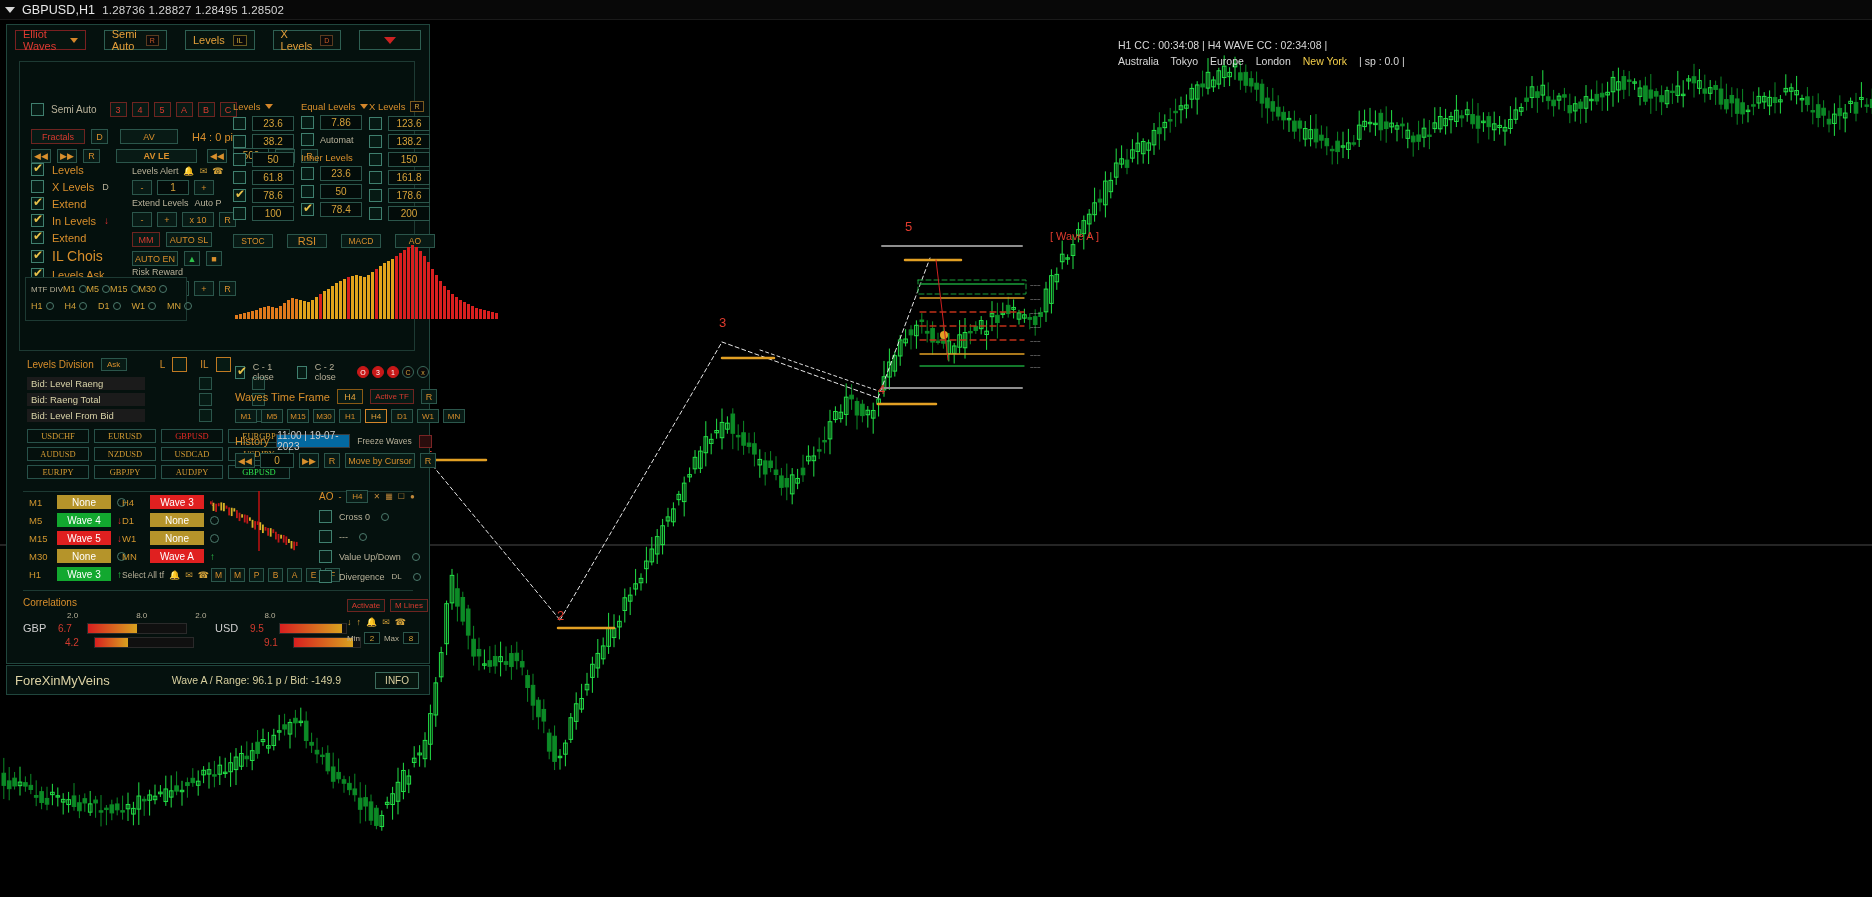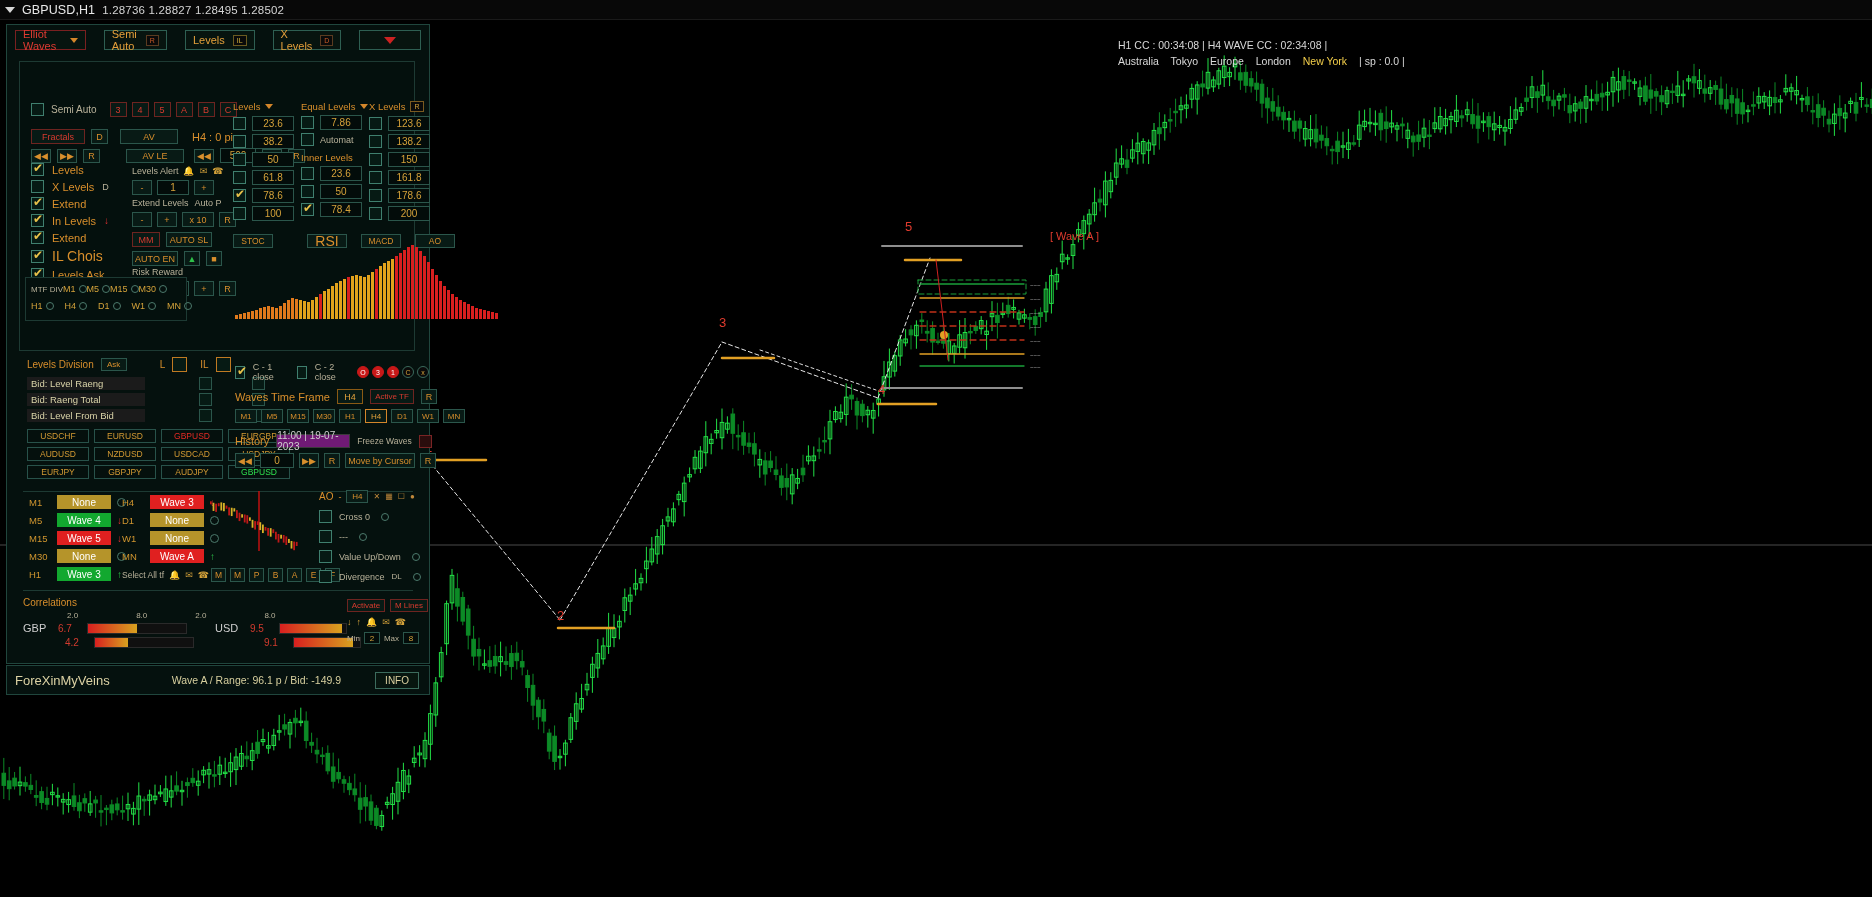--- a/index.html
+++ b/index.html
@@ -92,21 +92,21 @@
   
   .mtfcell { display:flex; align-items:center; gap:3px; color:#d4a23a; font-size:9px; }
   .circ { width:8px;height:8px;border:1px solid #4c7a6c; border-radius:50%; display:inline-block; }
 
   
   .divrow { display:flex; align-items:center; gap:20px; margin-top:3px; }
   .divname { width:118px; background:#1b1b1b; color:#d9d3a8; font-size:9.5px; padding:1px 4px; }
 
   
   .pairs { position:absolute; display:grid; grid-template-columns:repeat(4, 62px); gap:4px 5px; }
-  .pair { border:1px solid #28524a; background:#05100d; color:#d39a33; font-size:8.5px; text-align:center; height:14px; line-height:13px; }
+  .pair { border:1px solid #28524a; background:#05100d; color:#d39a33; font-size:8.5px; text-align:center; height:14px; line-height:13px;font-family:Liberation Serif, serif; }
   .pair.red { color:#e32a24; }
   .pair.grn { color:#2ee04f; }
 
   
   .wv { position:absolute; }
   .wvrow { display:flex; align-items:center; gap:6px; margin-bottom:4px; }
   .wvtf { color:#d1962f; font-size:9.5px; width:22px; }
   .wvbadge { width:54px; height:14px; font-size:10px; display:flex; align-items:center; justify-content:center; color:#fff; }
   .wvbadge.none { background:#b5942a; color:#ffffff; }
   .wvbadge.red { background:#e02020; }
@@ -934,21 +934,21 @@
       <div style="display:flex;align-items:center;gap:6px;">
         <span class="sbtn red" style="width:54px;height:15px;">Fractals</span>
         <span class="sbtn" style="width:17px;height:15px;">D</span>
         <span class="sbtn" style="width:58px;height:15px;margin-left:6px;">AV</span>
         <span class="lbl" style="margin-left:8px;font-size:11px;">H4 : 0   pips</span>
       </div>
       <div style="display:flex;align-items:center;gap:6px;margin-top:4px;">
         <span class="sbtn" style="width:20px;height:14px;">◀◀</span>
         <span class="sbtn" style="width:20px;height:14px;">▶▶</span>
         <span class="sbtn" style="width:17px;height:14px;">R</span>
-        <span class="sbtn" style="width:58px;height:14px;margin-left:20px;">AV LE</span>
+        <span class="sbtn" style="width:81px;height:14px;margin-left:10px;font-weight:bold;">AV LE</span>
         <span class="sbtn" style="width:20px;height:14px;margin-left:4px;">◀◀</span>
         <span class="fld" style="width:36px;">500</span>
         <span class="sbtn" style="width:20px;height:14px;">▶▶</span>
         <span class="sbtn" style="width:17px;height:14px;">R</span>
       </div>
     </div>
 
     <div id="checklist" style="position:absolute;left:24px;top:138px;">
           <div style="display: flex; align-items: center; gap: 8px; margin-bottom: 4px;">
             <span class="cb on"></span>
@@ -1128,21 +1128,21 @@
             </div>
             <div class="lvlrow">
               <span class="cb"></span>
               <span class="fld">200</span>
             </div>
           </div>
     </div>
 
     <div id="indicators" style="position:absolute;left:226px;top:209px;display:flex;gap:14px;">
           <span class="sbtn" style="width: 40px; height: 14px; font-size: 8.5px;">STOC</span>
-          <span class="sbtn" style="width: 40px; height: 14px; font-size: 14px; margin-left: 20px;">RSI</span>
+          <span class="sbtn" style="width: 40px; height: 14px; font-size: 11px;">RSI</span>
           <span class="sbtn" style="width: 40px; height: 14px; font-size: 8.5px;">MACD</span>
           <span class="sbtn" style="width: 40px; height: 14px; font-size: 8.5px;">AO</span>
         </div>
 
     <div class="hist" id="hist" style="left:228px;top:218px;height:76px;">
           <span style="height: 4px; background: rgb(224, 122, 28);"></span>
           <span style="height: 5px; background: rgb(224, 122, 28);"></span>
           <span style="height: 6px; background: rgb(224, 122, 28);"></span>
           <span style="height: 7px; background: rgb(224, 122, 28);"></span>
           <span style="height: 8px; background: rgb(224, 122, 28);"></span>
@@ -1329,21 +1329,21 @@
             <span class="sbtn or" style="width: 22px; height: 14px; font-size: 8px; border-color: rgb(212, 134, 42);">H4</span>
             <span class="sbtn" style="width: 22px; height: 14px; font-size: 8px;">D1</span>
             <span class="sbtn" style="width: 22px; height: 14px; font-size: 8px;">W1</span>
             <span class="sbtn" style="width: 22px; height: 14px; font-size: 8px;">MN</span>
           </div>
     </div>
 
     <div style="position:absolute;left:228px;top:409px;">
       <div style="display:flex;align-items:center;gap:7px;">
         <span class="lbl" style="font-size:11px">History</span>
-        <span class="fld" style="width:74px;height:14px;color:#cfcfcf;background:#701a75;border-color:#3a3a3a">11:00 | 19-07-2023</span>
+        <span class="fld" style="width:74px;height:14px;color:#cfcfcf;background:#0369a1;border-color:#3a3a3a">11:00 | 19-07-2023</span>
         <span class="lbl sm" style="font-size:8.5px;color:#b9b29a">Freeze Waves</span>
         <span class="sq" style="border-color:#7a2424;background:#2a0d0d"></span>
       </div>
       <div style="display:flex;align-items:center;gap:5px;margin-top:5px;">
         <span class="sbtn" style="width:20px;height:15px;">◀◀</span>
         <span class="fld" style="width:34px;">0</span>
         <span class="sbtn" style="width:20px;height:15px;">▶▶</span>
         <span class="sbtn" style="width:16px;height:15px;">R</span>
         <span class="sbtn" style="width:70px;height:15px;">Move by Cursor</span>
         <span class="sbtn" style="width:16px;height:15px;">R</span>

